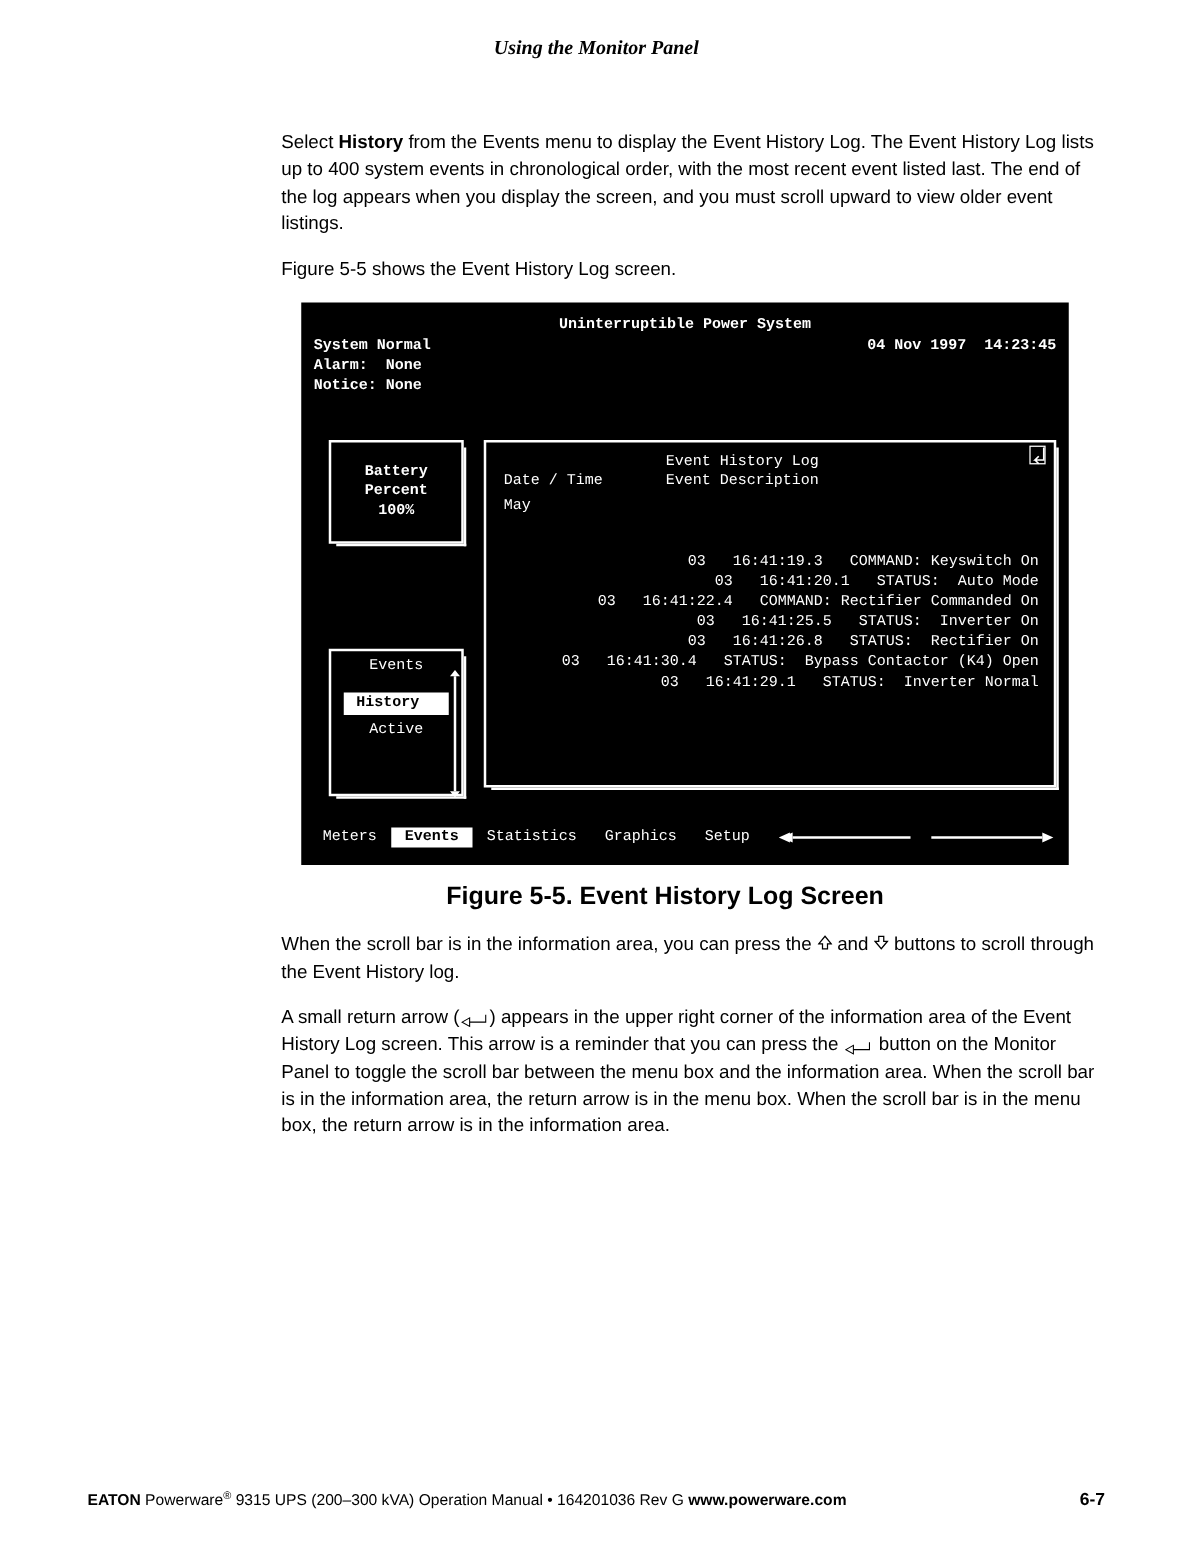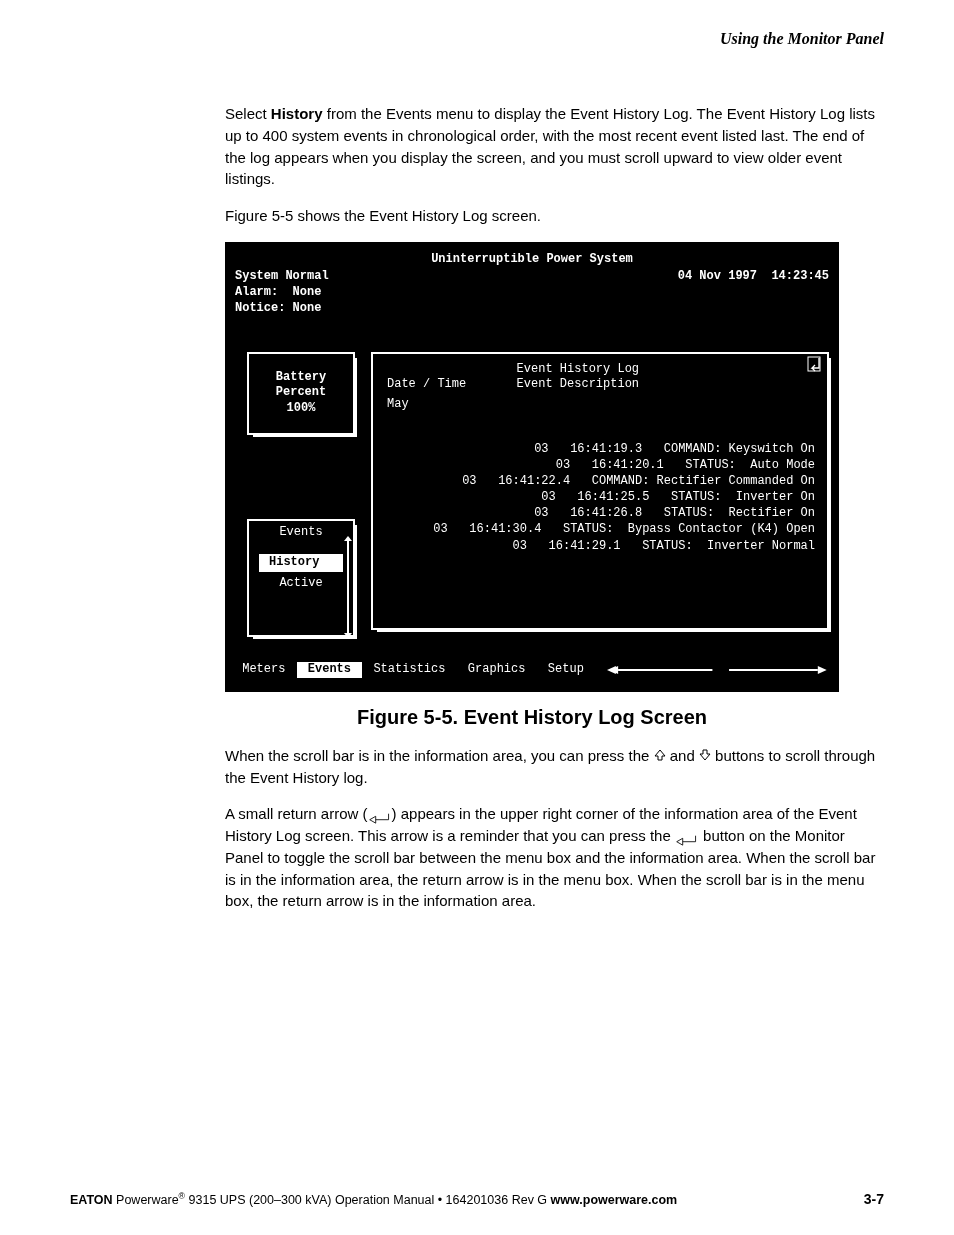--- a/index.html
+++ b/index.html
@@ -10,21 +10,21 @@
     background: #fff;
   }
   .page {
     width: 954px;
     height: 1235px;
     box-sizing: border-box;
     padding: 30px 70px 30px 70px;
     position: relative;
   }
   .running-header {
-    text-align: right;
+    text-align: center;
     font-style: italic;
     font-weight: bold;
     font-size: 16px;
     font-family: Georgia, 'Times New Roman', serif;
     margin-bottom: 55px;
   }
   .body-text {
     width: 655px;
     margin-left: 155px;
     line-height: 1.45;
@@ -50,20 +50,21 @@
     background: #000;
     color: #fff;
     font-family: "Courier New", Courier, monospace;
     font-size: 12px;
     line-height: 1.3;
     padding: 10px 10px 4px 10px;
     box-sizing: border-box;
     width: 614px;
     height: 450px;
     position: relative;
+    margin-left: 16px;
   }
   .screen-title {
     text-align: center;
     font-weight: bold;
     white-space: pre;
   }
   .status-row {
     display: flex;
     justify-content: space-between;
     font-weight: bold;
@@ -369,16 +370,16 @@
             <path d="M24 2 v7 h-15" stroke="#000" stroke-width="1" fill="none"></path>
             <polygon points="9,5 9,13 2,9" fill="none" stroke="#000" stroke-width="1"></polygon>
           </svg></span><span> button on the Monitor Panel to toggle the scroll bar between the menu box and the information area. When the scroll bar is in the information area, the return arrow is in the menu box. When the scroll bar is in the menu box, the return arrow is in the information area.</span>
     </p>
   </div>
 
   <div class="footer">
     <div class="left">
       <strong>EATON</strong><span> Powerware</span><sup>®</sup><span> 9315 UPS (200–300 kVA) Operation Manual  •  164201036 Rev G  </span><strong>www.powerware.com</strong>
     </div>
-    <div class="right">3-7</div>
+    <div class="right">6-7</div>
   </div>
 
 </div>
 
 </body></html>

